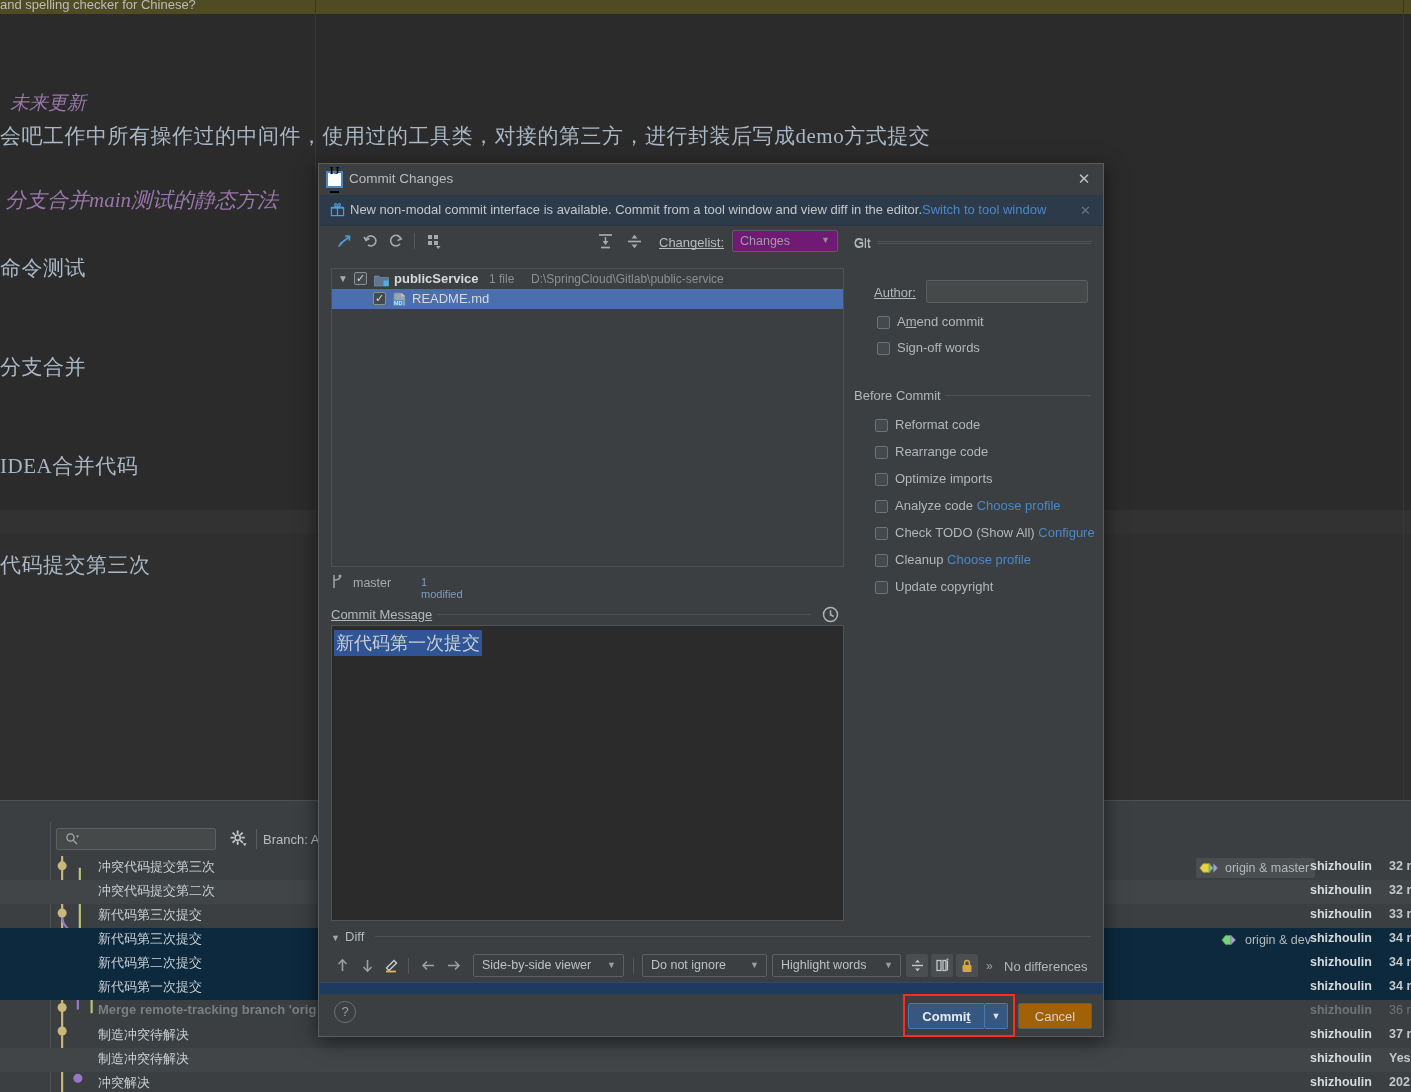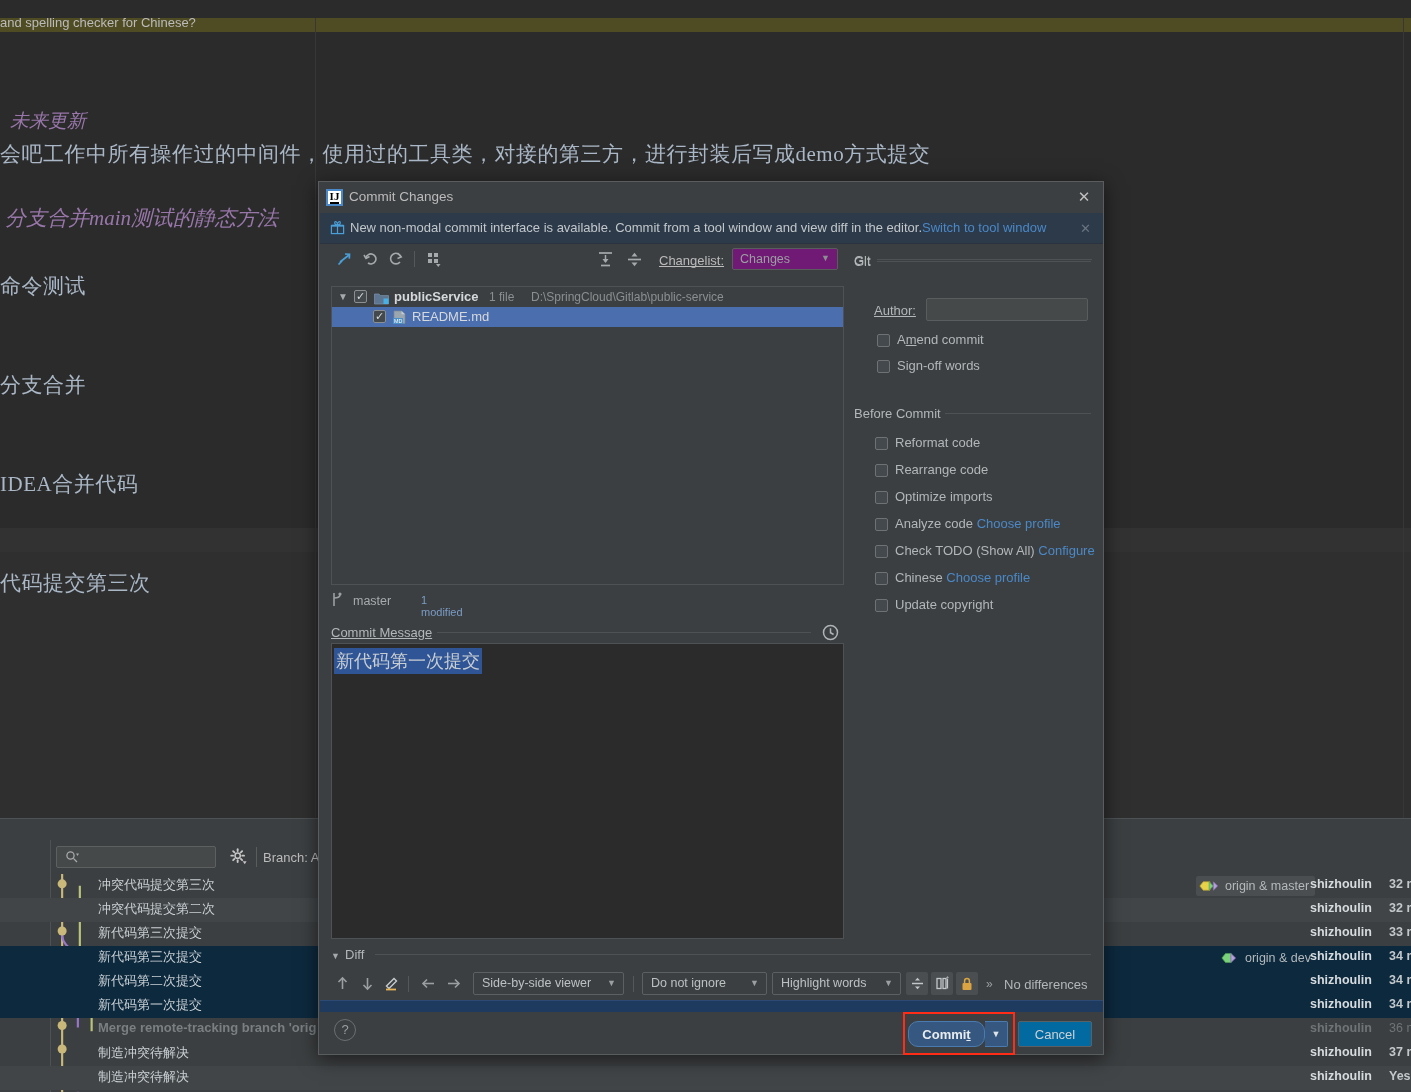--- a/index.html
+++ b/index.html
@@ -2,21 +2,21 @@
 <html><head>
 <meta charset="utf-8">
 <style>
   * { box-sizing: border-box; margin: 0; padding: 0; }
   html, body {
     width: 1411px; height: 1092px;
     background: #2b2b2b;
     font-family: "Liberation Sans", sans-serif;
     overflow: hidden;
   }
-  #root { position: relative; width: 1411px; height: 1007px; margin-top: 18px; }
+  #root { position: relative; width: 1411px; height: 1007px; }
 
   
   .editor { position: absolute; inset: 0; background: #2b2b2b; }
   .ed-hl-band {
     position: absolute; left: 0; top: 0; width: 1411px; height: 14px;
     background: #4f4b23;
   }
   .ed-hl-text {
     position: absolute; left: 0; top: -4px; width: 1411px;
     color: #bbbbbb; font-size: 13px; line-height: 18px;
@@ -122,21 +122,21 @@
     position: absolute; left: 0; top: 0; width: 784px; height: 31px;
     background: #3c3f41;
   }
   .dlg-ij-icon {
     position: absolute; left: 7px; top: 7px; width: 17px; height: 17px;
     border: 2px solid #4a88c7; background: #ffffff;
     display: flex; align-items: center; justify-content: center;
   }
   .dlg-ij-icon span {
     font-family: "Liberation Serif", serif; font-size: 11px; color: #000; font-weight: bold;
-    line-height: 9px; border-bottom: 2px solid #000; padding-bottom: 1px;
+    line-height: 9px; border-bottom: 2px solid #000; padding-bottom: 16px;
   }
   .dlg-title {
     position: absolute; left: 30px; top: 7px;
     color: #bbbbbb; font-size: 13.5px;
   }
   .dlg-close {
     position: absolute; right: 10px; top: 6px; width: 18px; height: 18px;
     color: #c0c0c0; font-size: 15px; text-align: center; line-height: 17px;
   }
 
@@ -297,34 +297,34 @@
     position: absolute; left: 14px; top: 7px; width: 22px; height: 22px;
     border-radius: 50%; border: 1px solid #6b6f71; color: #9b9fa1;
     font-size: 13px; text-align: center; line-height: 20px;
   }
   .commit-hl {
     position: absolute; left: 583px; top: 0px; width: 112px; height: 43px;
     border: 2px solid #ff2d17;
   }
   .commit-btn {
     position: absolute; left: 588px; top: 9px; width: 77px; height: 26px;
-    background: #365880; border: 1px solid #4a7bb0; border-radius: 10px;
+    background: #365880; border: 1px solid #4a7bb0; border-radius: 2px;
     color: #e8ecef; font-size: 13px; font-weight: bold;
     display: flex; align-items: center; justify-content: center;
   }
   .commit-btn u { text-decoration: underline; }
   .commit-split {
     position: absolute; left: 665px; top: 9px; width: 23px; height: 26px;
     background: #365880; border: 1px solid #4a7bb0; border-left: none; border-radius: 0 2px 2px 0;
     color: #dfe4e7; font-size: 9px;
     display: flex; align-items: center; justify-content: center;
   }
   .cancel-btn {
     position: absolute; left: 698px; top: 9px; width: 74px; height: 26px;
-    background: #0369a1; border: 1px solid #5d6063; border-radius: 2px;
+    background: #a16207; border: 1px solid #5d6063; border-radius: 2px;
     color: #cdd2d4; font-size: 13px;
     display: flex; align-items: center; justify-content: center;
   }
 </style>
 </head>
 <body>
 
 <div id="root">
 
   <div class="editor">
@@ -658,21 +658,21 @@
     <div class="rp-check-row" style="left:556px;top:361px;">
       <div class="rp-cb"></div>
       <div class="rp-cb-label">
         <span>Check TODO (Show All)</span>
         <span class="rp-cb-link">Configure</span>
       </div>
     </div>
     <div class="rp-check-row" style="left:556px;top:388px;">
       <div class="rp-cb"></div>
       <div class="rp-cb-label">
-        <span>Chinese</span>
+        <span>Cleanup</span>
         <span class="rp-cb-link">Choose profile</span>
       </div>
     </div>
     <div class="rp-check-row" style="left:556px;top:415px;">
       <div class="rp-cb"></div>
       <div class="rp-cb-label">Update copyright</div>
     </div>
 
     <div class="diff-header">
       <div class="diff-caret">▼</div>

